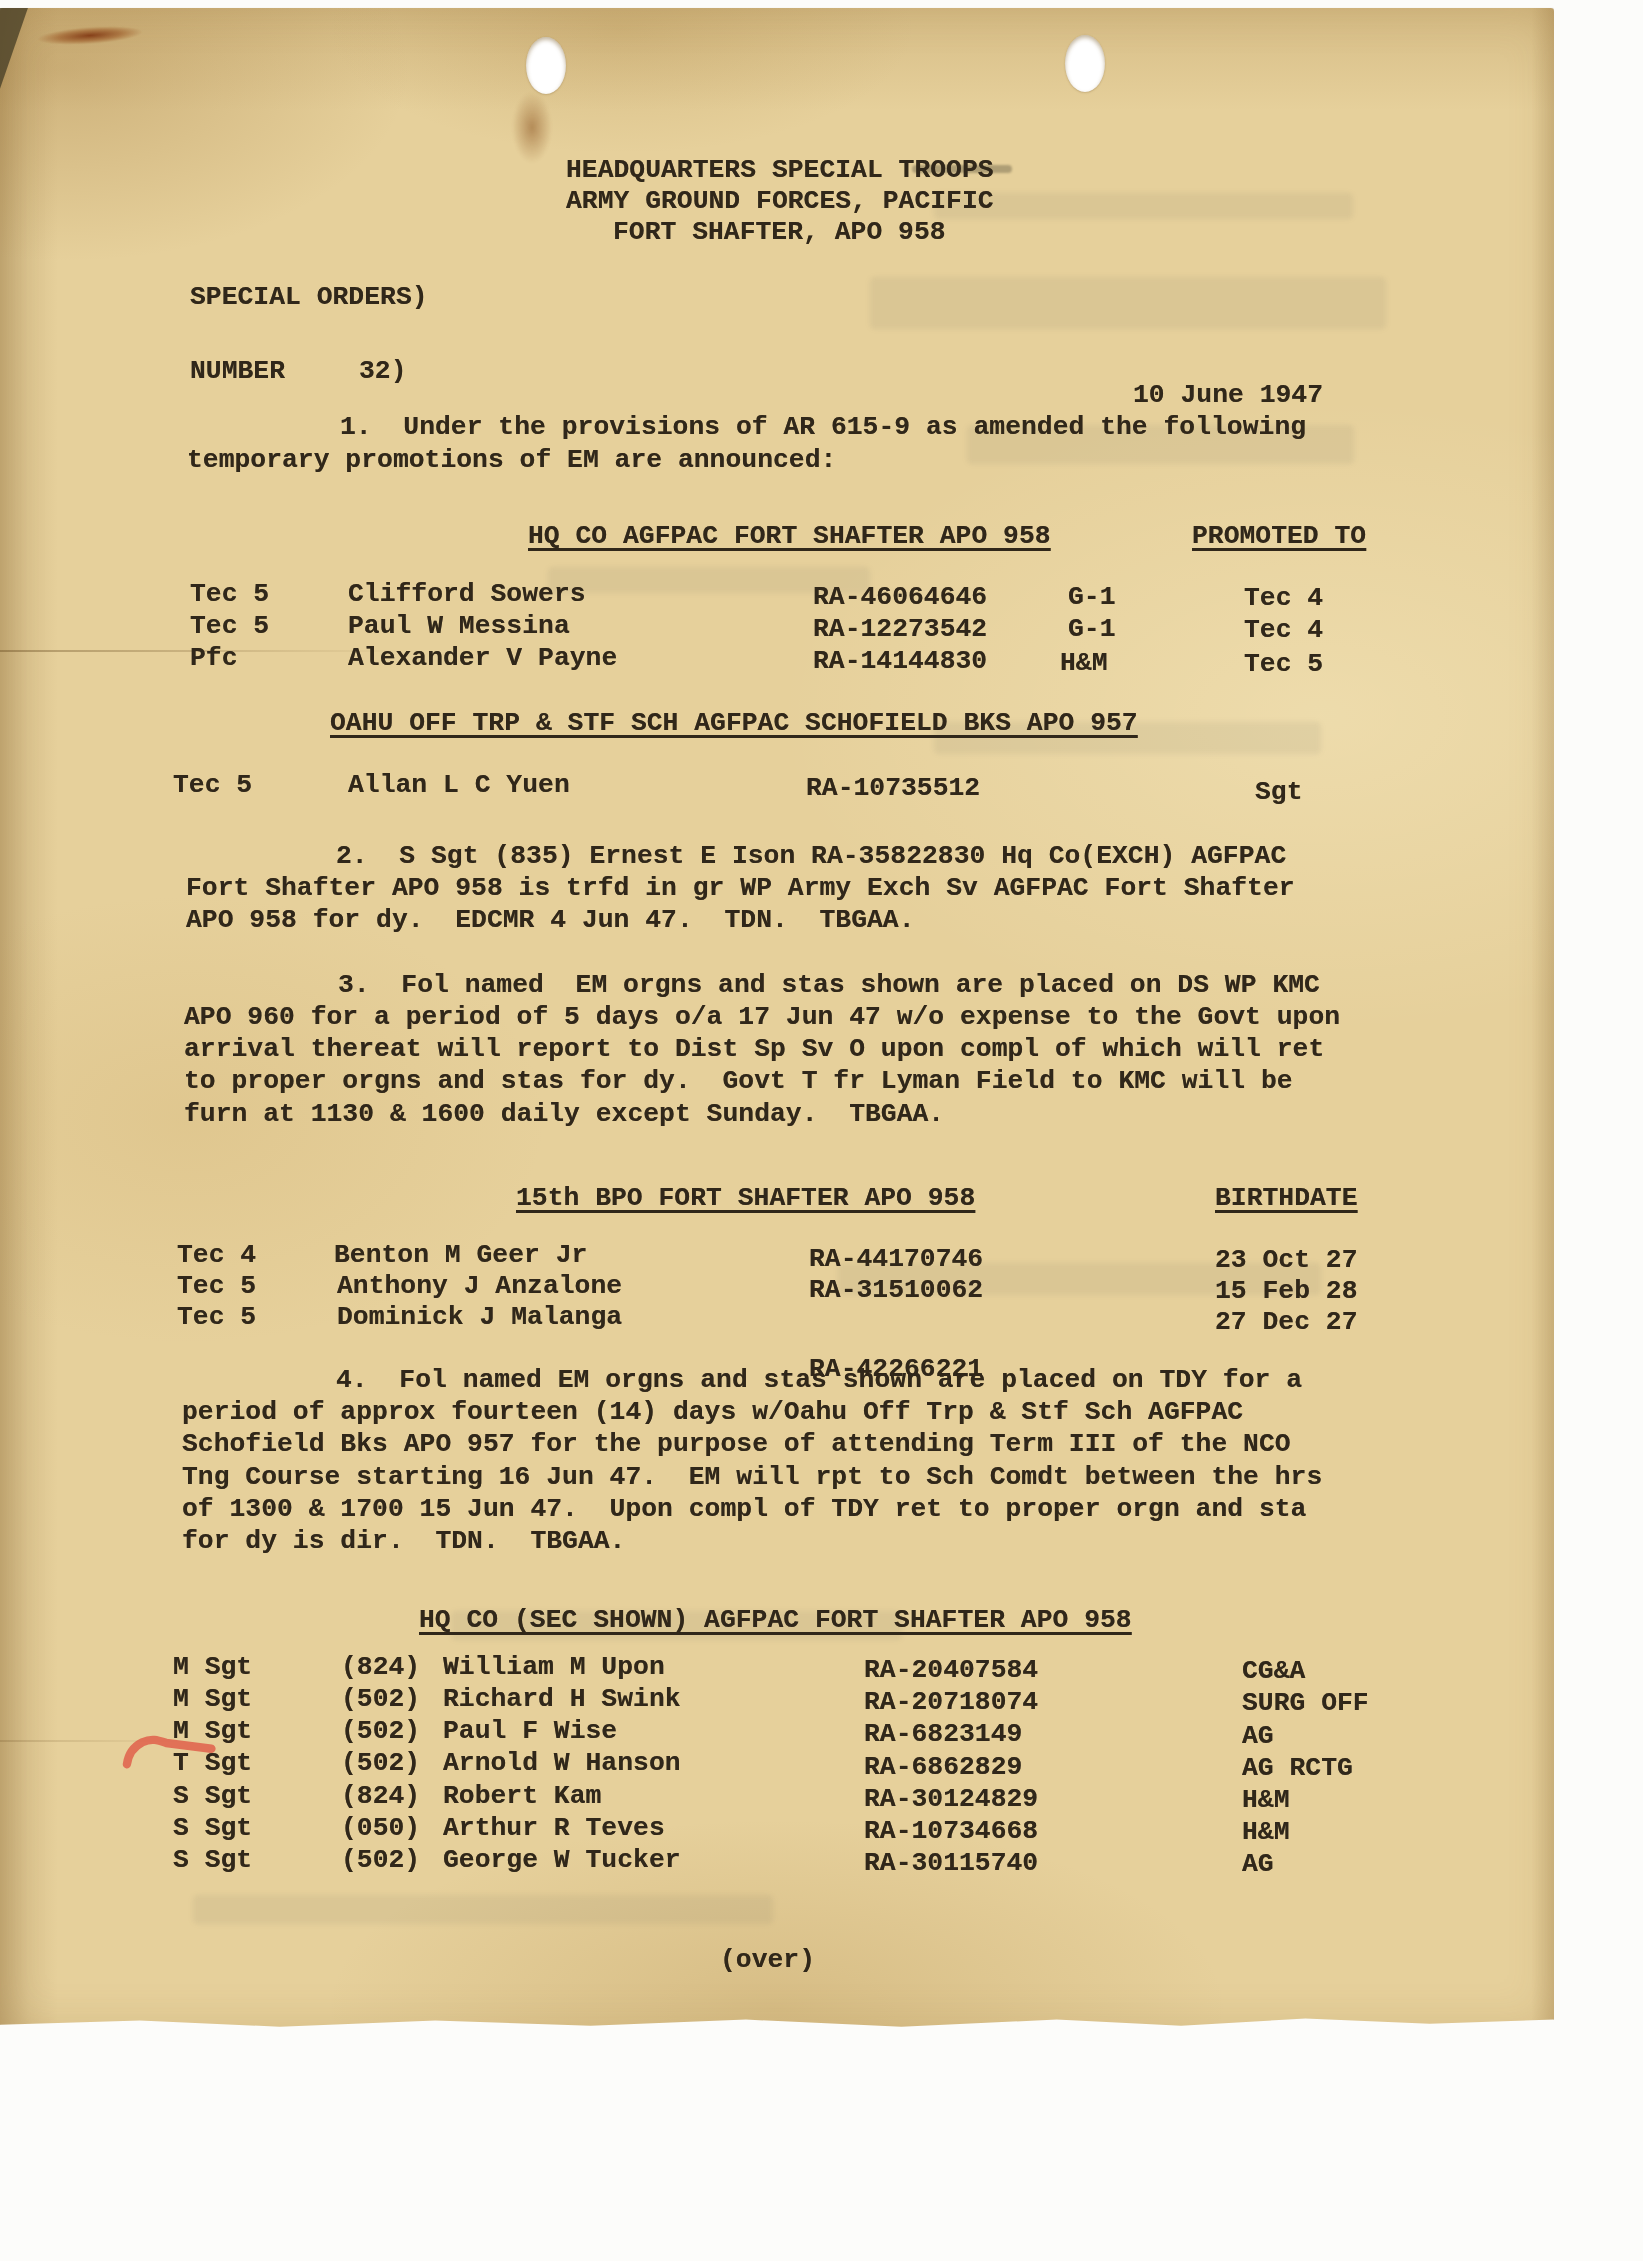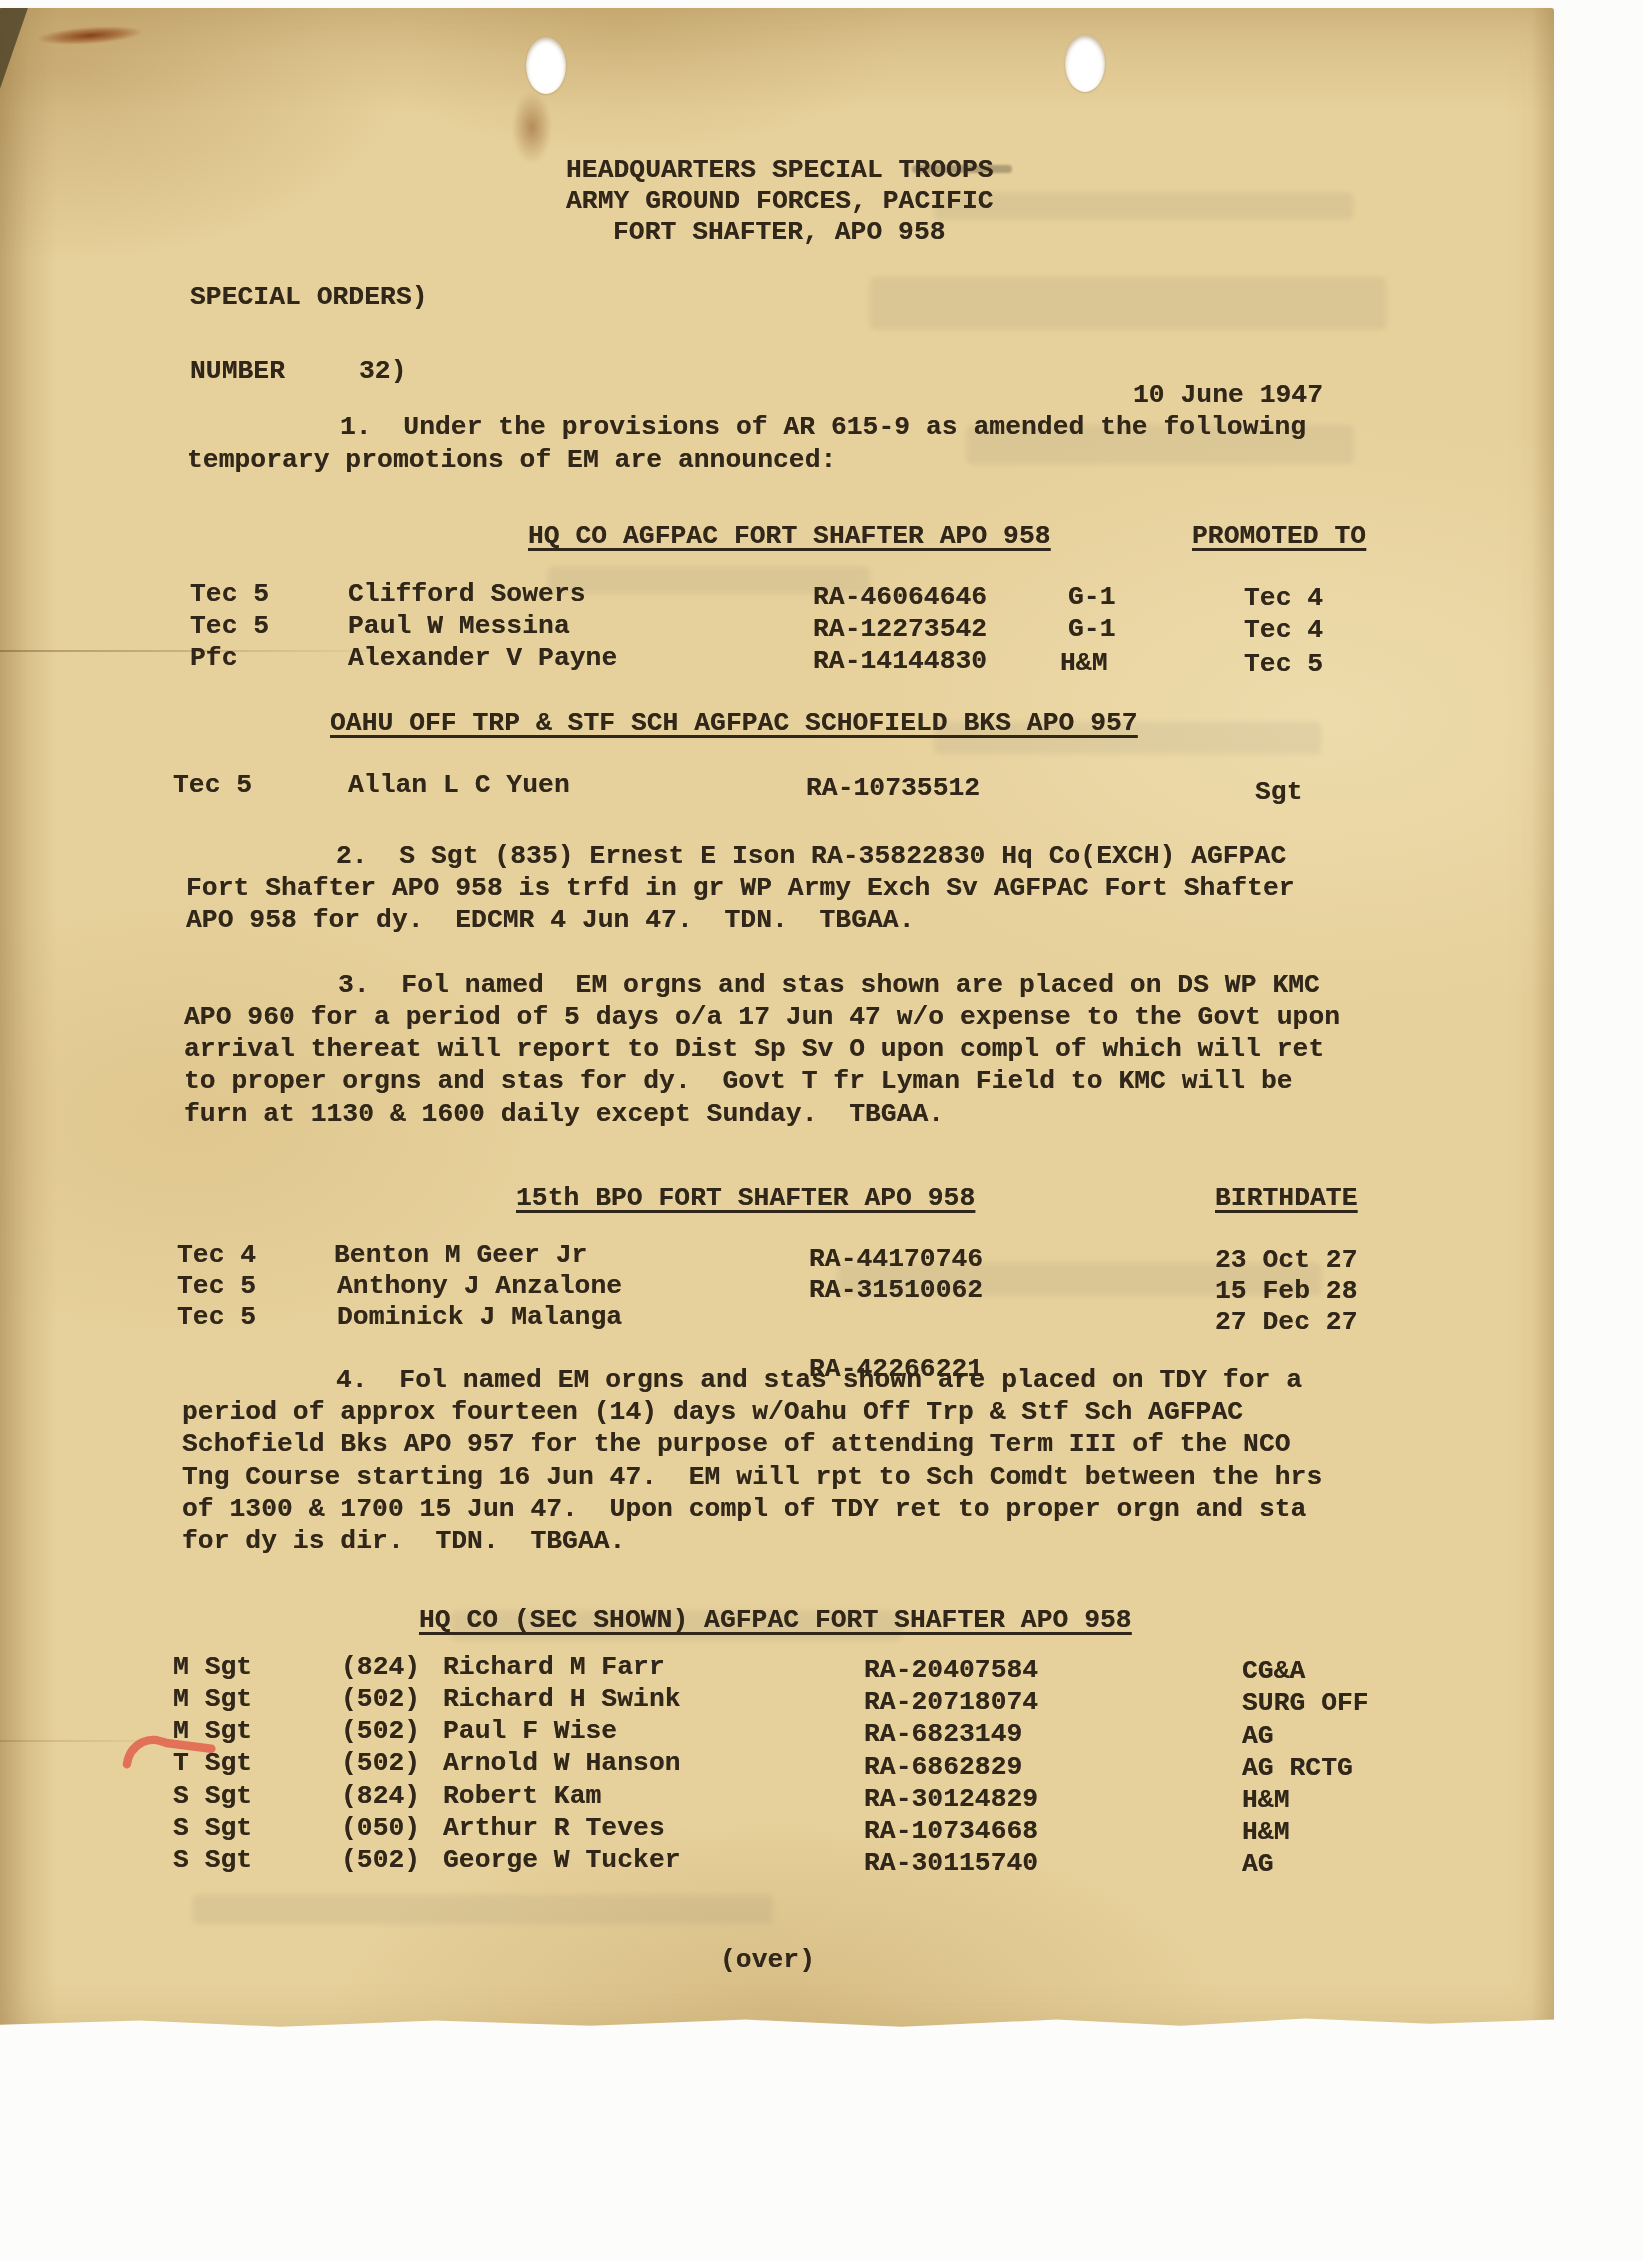--- a/index.html
+++ b/index.html
@@ -125,21 +125,21 @@
   <div class="t" style="left:182px;top:1397px;">period of approx fourteen (14) days w/Oahu Off Trp &amp; Stf Sch AGFPAC</div>
   <div class="t" style="left:182px;top:1429px;">Schofield Bks APO 957 for the purpose of attending Term III of the NCO</div>
   <div class="t" style="left:182px;top:1462px;">Tng Course starting 16 Jun 47.  EM will rpt to Sch Comdt between the hrs</div>
   <div class="t" style="left:182px;top:1494px;">of 1300 &amp; 1700 15 Jun 47.  Upon compl of TDY ret to proper orgn and sta</div>
   <div class="t" style="left:182px;top:1526px;">for dy is dir.  TDN.  TBGAA.</div>
 
   <div class="t u" style="left:419px;top:1605px;">HQ CO (SEC SHOWN) AGFPAC FORT SHAFTER APO 958</div>
 
   <div class="t" style="left:173px;top:1652px;">M Sgt</div>
   <div class="t" style="left:341px;top:1652px;">(824)</div>
-  <div class="t" style="left:443px;top:1652px;">Richard M Farr</div>
+  <div class="t" style="left:443px;top:1652px;">William M Upon</div>
   <div class="t" style="left:864px;top:1655px;">RA-20407584</div>
   <div class="t" style="left:1242px;top:1656px;">CG&amp;A</div>
 
   <div class="t" style="left:173px;top:1684px;">M Sgt</div>
   <div class="t" style="left:341px;top:1684px;">(502)</div>
   <div class="t" style="left:443px;top:1684px;">Richard H Swink</div>
   <div class="t" style="left:864px;top:1687px;">RA-20718074</div>
   <div class="t" style="left:1242px;top:1688px;">SURG OFF</div>
 
   <div class="t" style="left:173px;top:1716px;">M Sgt</div>

